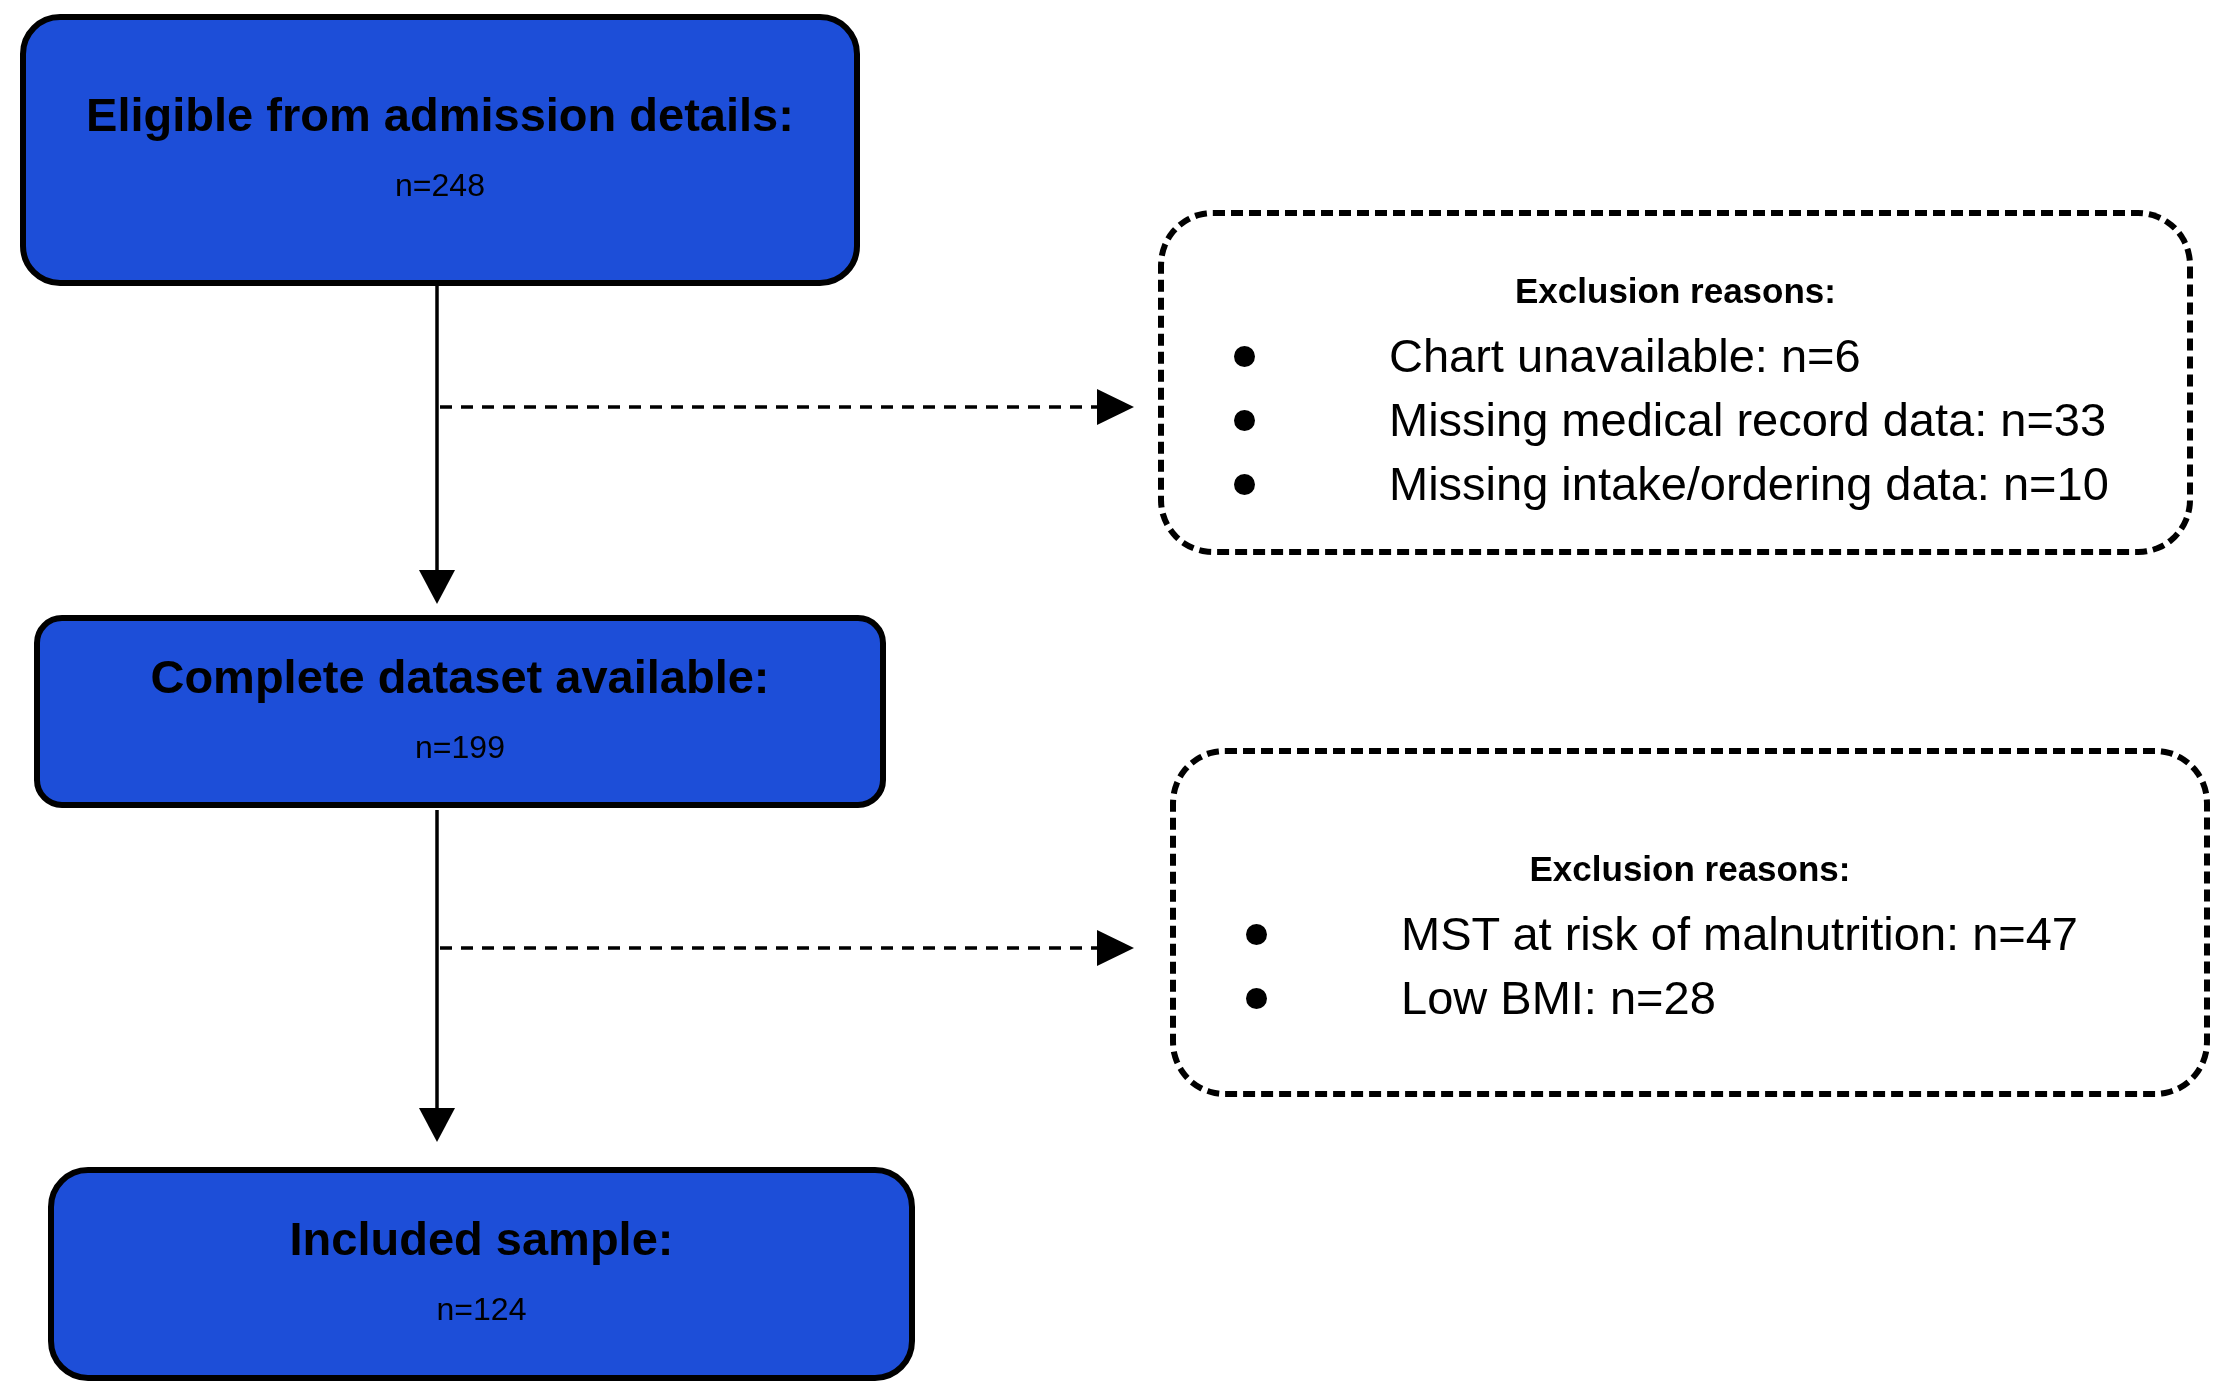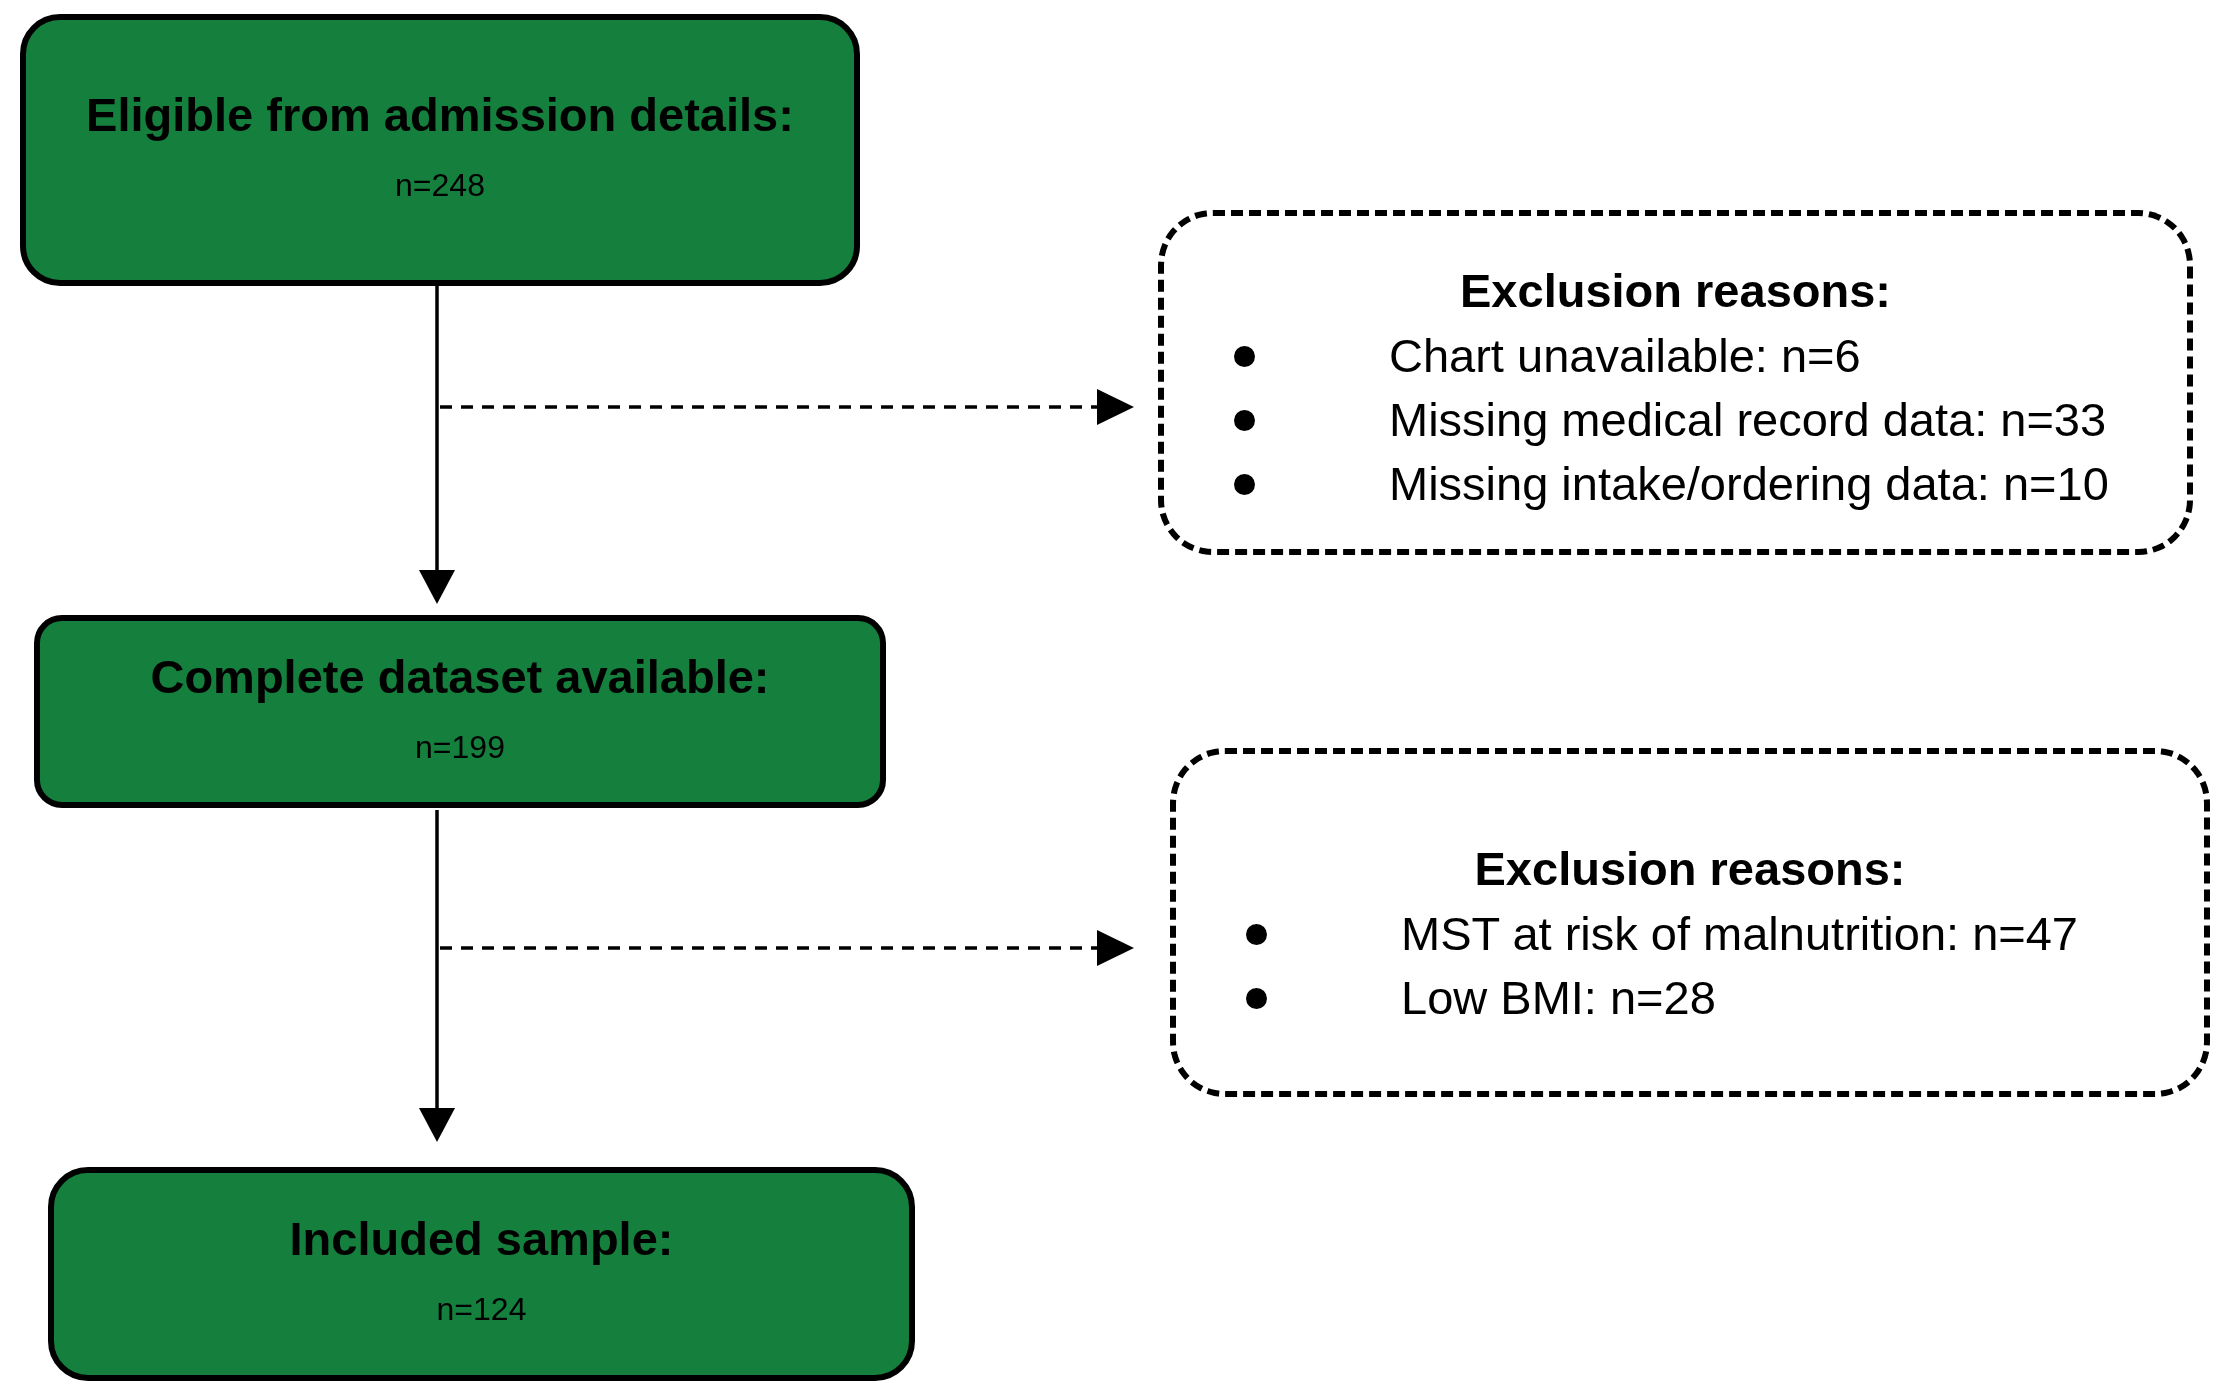--- a/index.html
+++ b/index.html
@@ -22,21 +22,21 @@
     left: 0; top: 0;
     width: 2229px;
     height: 1384px;
   }
   
   .flow-box {
     position: absolute;
     box-sizing: border-box;
     border: 6px solid #000000;
     border-radius: 40px;
-    background: #15803d;
+    background: #1d4ed8;
     display: flex;
     flex-direction: column;
     align-items: center;
     justify-content: center;
     text-align: center;
   }
   .flow-box .box-title {
     font-weight: bold;
     font-size: 47px;
     line-height: 64px;
@@ -57,21 +57,21 @@
     position: absolute;
     box-sizing: border-box;
     border: 6px dashed #000000;
     border-radius: 55px;
     background: #ffffff;
   }
   #excl-box-1 { left: 1158px; top: 210px; width: 1035px; height: 345px; padding-top: 46px; }
   #excl-box-2 { left: 1170px; top: 748px; width: 1040px; height: 349px; padding-top: 86px; }
   .excl-title {
     font-weight: bold;
-    font-size: 47px;
+    font-size: 35px;
     line-height: 58px;
     text-align: center;
     width: 100%;
   }
   .excl-list {
     list-style: none;
     margin: 4px 0 0 0;
     padding: 0;
   }
   .excl-item {

